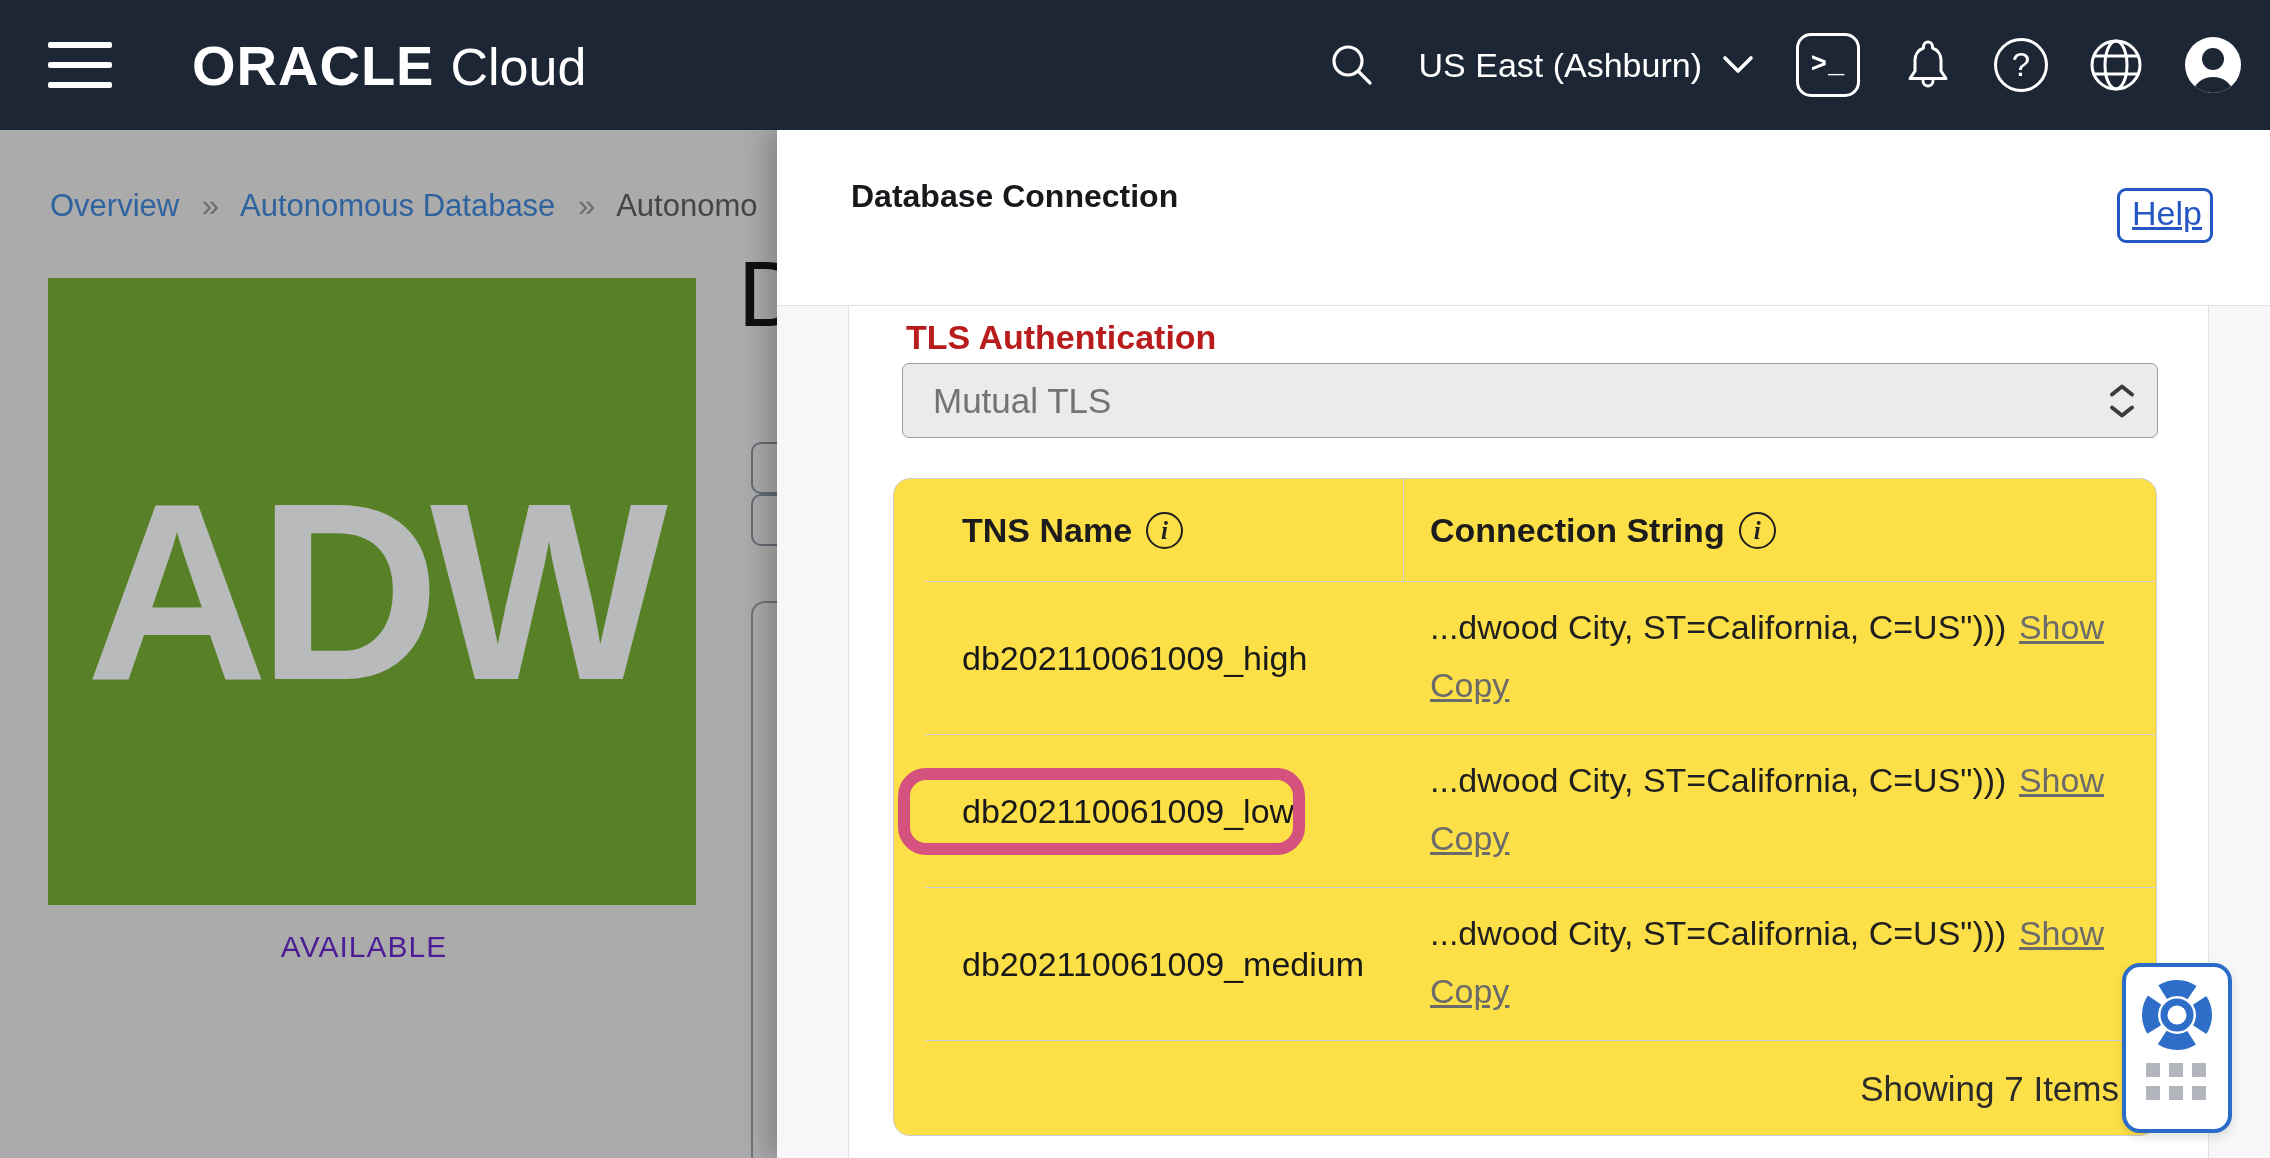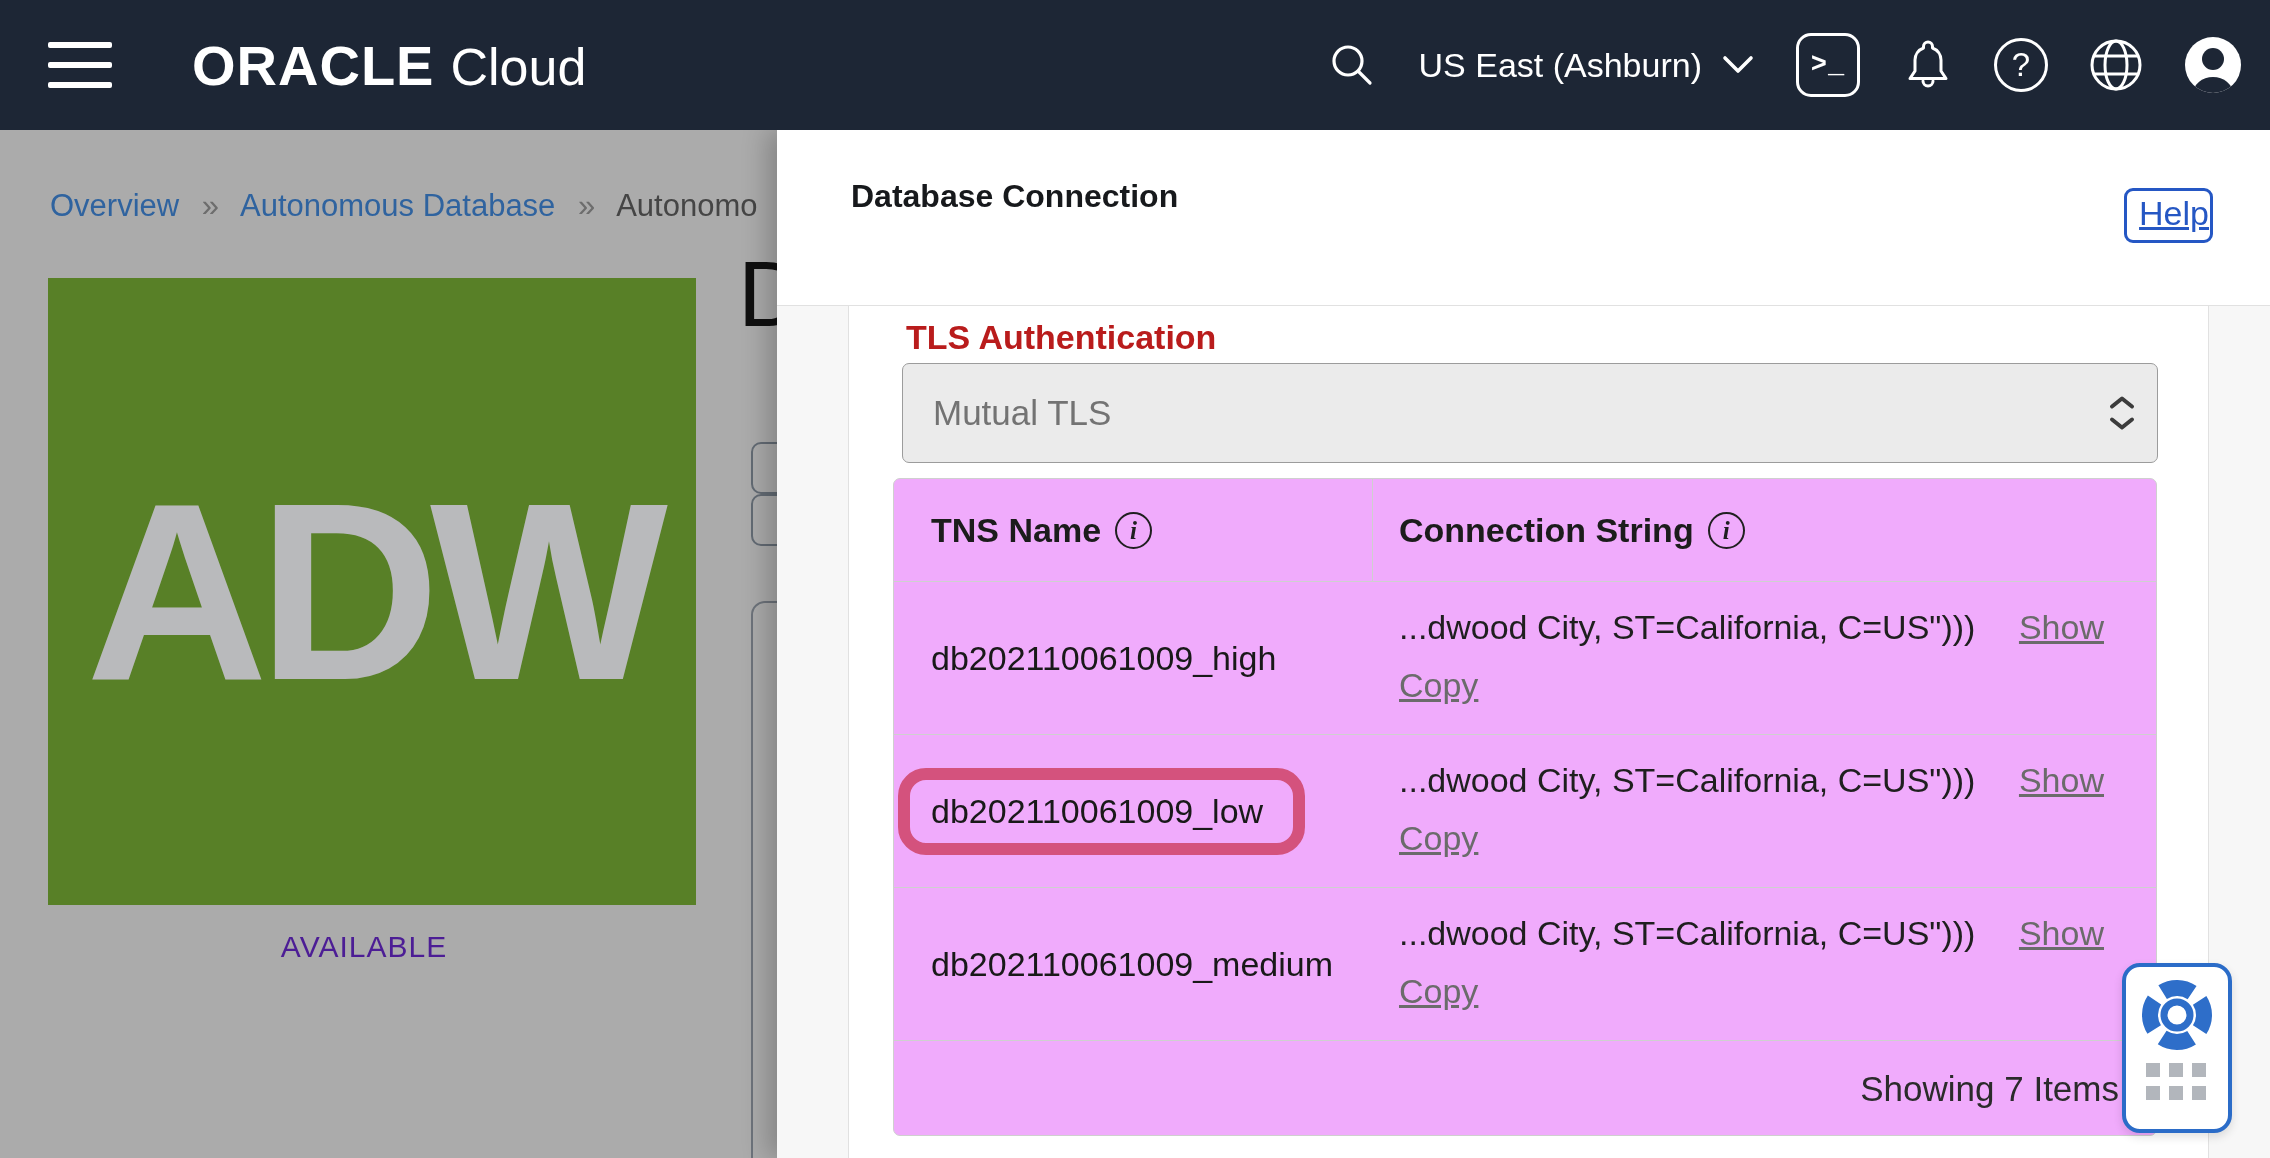--- a/index.html
+++ b/index.html
@@ -39,34 +39,34 @@
                 color:#4c1d95; font-size:30px; letter-spacing:1px; }
   .ghost-btn { position:absolute; left:751px; width:90px; height:52px; border:2px solid #636b74; border-radius:10px; background:#ababab; }
   .ghost-card { position:absolute; left:751px; top:471px; width:120px; height:690px; border:2px solid #6d737b; border-radius:14px; background:#ababab; }
 
   
   .drawer { position:absolute; left:777px; top:130px; width:1493px; height:1028px; background:#fff; z-index:5;
             box-shadow:-10px 0 24px rgba(0,0,0,.22); }
   .drawer-header { position:absolute; left:0; top:0; right:0; height:175px; background:#fff; }
   .drawer-title { position:absolute; left:74px; top:48px; font-size:32px; color:#17191c; }
   .help-link { position:absolute; right:57px; top:58px; border:3px solid #2557c4; border-radius:9px;
-               padding:3px 1px 7px 12px; color:#2557c4; font-size:34px; text-decoration:underline; cursor:pointer; }
+               padding:3px 8px 7px 12px; color:#2557c4; font-size:34px; text-decoration:underline; cursor:pointer; }
   .drawer-body { position:absolute; left:0; top:175px; right:0; bottom:0; background:#fff; border-top:1px solid #e1e1e1; }
   .gutter-left { position:absolute; left:0; top:0; bottom:0; width:72px; background:#f7f7f7; border-right:1px solid #e1e1e1; }
   .gutter-right { position:absolute; right:0; top:0; bottom:0; width:62px; background:#f7f7f7; border-left:1px solid #e1e1e1; }
 
   .field-label { position:absolute; left:129px; top:12px; font-size:34px; color:#b91c1c;font-weight:bold; }
-  .tls-select { position:absolute; left:125px; top:57px; width:1256px; height:100px; background:#ebebeb;
+  .tls-select { position:absolute; left:125px; top:57px; width:1256px; height:75px; background:#ebebeb;
                 border:1px solid #9c9c9c; border-radius:7px; cursor:pointer; }
   .tls-select .value { position:absolute; left:30px; top:50%; transform:translateY(-50%); font-size:35px; color:#737373; }
   .tls-select .spinner { position:absolute; right:22px; top:50%; transform:translateY(-50%);
                          display:flex; flex-direction:column; gap:7px; align-items:center; }
 
   .tns-table { position:absolute; left:116px; top:172px; width:1264px; height:658px;
-               border:1px solid #cfcfcf; border-radius:7px; background:#f0abfc; }
+               border:1px solid #cfcfcf; border-radius:17px; background:#fde047;padding-left:31px; }
   .thead { position:relative; height:103px; border-bottom:1px solid #cfcfcf; }
   .col-div { position:absolute; left:478px; top:0; width:1px; height:103px; background:#cfcfcf; }
   .th { position:absolute; top:0; height:103px; display:flex; align-items:center; gap:14px;
         font-size:34px; font-weight:700; color:#1c1c1c; }
   .th.c1 { left:37px; } .th.c2 { left:505px; }
   .info-icon { width:37px; height:37px; border:2.5px solid #202020; border-radius:50%;
                display:inline-flex; align-items:center; justify-content:center;
                font-family:"Liberation Serif", serif; font-style:italic; font-weight:600; font-size:25px; color:#202020; cursor:pointer; }
   .trow { position:relative; height:153px; border-bottom:1px solid #cfcfcf; }
   .tns-cell { position:absolute; left:37px; top:50%; transform:translateY(-50%); font-size:34px; color:#191919; white-space:nowrap; }

